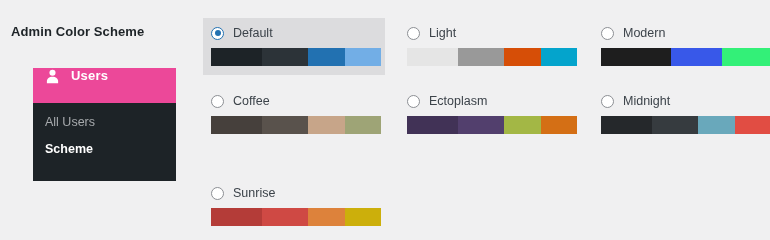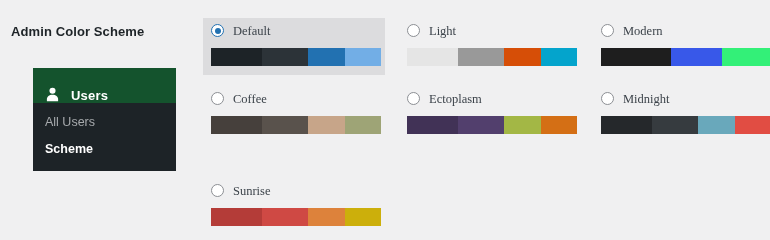--- a/index.html
+++ b/index.html
@@ -37,42 +37,42 @@
 
   
   #admin-menu {
     position: absolute;
     left: 33px;
     top: 68px;
     width: 143px;
     background: #1d2327;
   }
   #menu-header {
-    background: #14532d;
+    background: #ec4899;
     height: 35px;
     display: flex;
-    align-items: flex-end;
+    align-items: flex-start;
     padding-left: 11px;
     box-sizing: border-box;
   }
   #menu-header .user-icon {
     width: 17px;
     height: 17px;
     margin-right: 10px;
     flex: 0 0 auto;
     display: block;
   }
   #menu-header-label {
     color: #fff;
     font-size: 13px;
     font-weight: 600;
     letter-spacing: 0.2px;
   }
   .menu-sub {
-    padding: 6px 0 9px 0;
+    padding: 6px 0 19px 0;
   }
   .menu-sub-item {
     font-size: 12.5px;
     line-height: 1;
     padding: 7px 0 7px 12px;
     color: #a7aaad;
     white-space: nowrap;
   }
   .menu-sub-item.current {
     color: #fff;
@@ -107,23 +107,23 @@
   }
   .scheme-option.selected {
     background: #dcdcde;
   }
   .scheme-option.row-0 { top: 18px; }
   .scheme-option.row-1 { top: 86px; }
   .scheme-option.row-2 { top: 150px; margin-top: 28px; }
 
   .scheme-label-row {
     display: flex;
+    align-items: center;
     height: 18px;
     margin-bottom: 6px;
-    font-family: Liberation Serif, serif;
   }
   .radio {
     width: 13px;
     height: 13px;
     border-radius: 50%;
     border: 1px solid #8c8f94;
     background: #fff;
     box-sizing: border-box;
     flex: 0 0 auto;
     margin-right: 9px;

